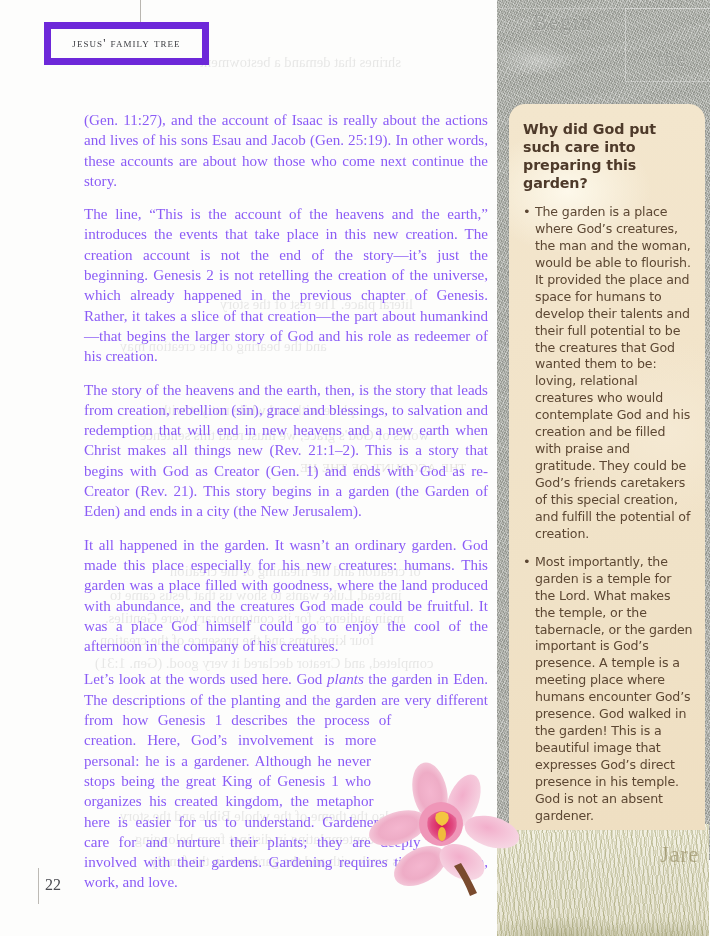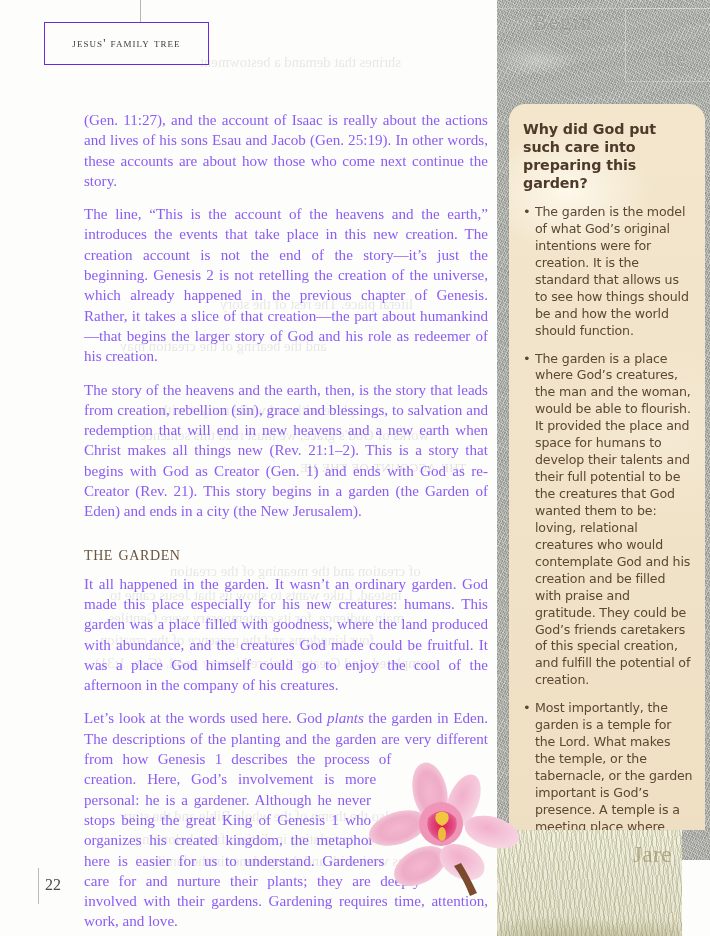--- a/index.html
+++ b/index.html
@@ -57,21 +57,21 @@
     border: 1px solid rgba(255,255,255,.30);
     border-left: 1px solid rgba(255,255,255,.35);
   }
   .stone-lines2 {
     position:absolute; left:0px; top:8px; width:250px; height:0px;
     border-top: 1px solid rgba(255,255,255,.22);
   }
 
   
   .grass {
-    position: absolute; left: 0; bottom: 0; width: 185px; height: 112px;
+    position: absolute; left: 0; bottom: 0; width: 212px; height: 112px;
     background:
       repeating-linear-gradient(84deg, rgba(150,150,95,.35) 0 1px, rgba(255,255,255,0) 1px 4px),
       repeating-linear-gradient(96deg, rgba(160,158,105,.30) 0 1px, rgba(255,255,255,0) 1px 5px),
       repeating-linear-gradient(74deg, rgba(140,140,90,.22) 0 1px, rgba(255,255,255,0) 1px 6px),
       repeating-linear-gradient(104deg, rgba(170,165,110,.22) 0 1px, rgba(255,255,255,0) 1px 7px),
       linear-gradient(180deg, #f3f1e2 0%, #eceadb 40%, #e7e4d2 100%);
   }
   .grass::before{
     content:"";
     position:absolute; inset:0;
@@ -130,21 +130,21 @@
   }
 
   
   .head-rule {
     position: absolute; left: 140px; top: 0; width: 1px; height: 22px;
     background: #b9b6b0;
   }
   .running-head {
     position: absolute;
     left: 44px; top: 22px; width: 165px; height: 43px;
-    border: 1px solid #6d28d9;
+    border: 7px solid #6d28d9;
     box-sizing: border-box;
     display: flex; align-items: center; justify-content: center;
   }
   .running-head span {
     font-family: "Liberation Serif", serif;
     font-size: 12.4px;
     color: #3b3c41;
     letter-spacing: 1.05px;
     font-variant: small-caps;
     text-transform: lowercase;
@@ -273,37 +273,35 @@
       <div class="stone-ghost g2">the</div>
     </div>
     <div class="grass">
       <div class="grass-ghost">Jare</div>
     </div>
   </div>
 
   <aside class="sidebar">
     <h3 class="sidebar-title">Why did God put such care into preparing this garden?</h3>
     <ul>
-      <li>The garden is the model of what God’s original intentions were for creation. It is the standard that allows us to see how things should be and how the world should function.</li>
       <li>The garden is a place where God’s creatures, the man and the woman, would be able to flourish. It provided the place and space for humans to develop their talents and their full potential to be the creatures that God wanted them to be: loving, relational creatures who would contemplate God and his creation and be filled with praise and gratitude. They could be God’s friends caretakers of this special creation, and fulfill the potential of creation.</li>
       <li>Most importantly, the garden is a temple for the Lord. What makes the temple, or the tabernacle, or the garden important is God’s presence. A temple is a meeting place where humans encounter God’s presence. God walked in the garden! This is a beautiful image that expresses God’s direct presence in his temple. God is not an absent gardener.</li>
     </ul>
   </aside>
 
   <div class="head-rule"></div>
   <div class="running-head">
     <span>Jesus' Family Tree</span>
   </div>
 
   <div class="column">
     <p>(Gen. 11:27), and the account of Isaac is really about the actions and lives of his sons Esau and Jacob (Gen. 25:19). In other words, these accounts are about how those who come next continue the story.</p>
     <p>The line, “This is the account of the heavens and the earth,” introduces the events that take place in this new creation. The creation account is not the end of the story—it’s just the beginning. Genesis 2 is not retelling the creation of the universe, which already happened in the previous chapter of Genesis. Rather, it takes a slice of that creation—the part about humankind—that begins the larger story of God and his role as redeemer of his creation.</p>
     <p>The story of the heavens and the earth, then, is the story that leads from creation, rebellion (sin), grace and blessings, to salvation and redemption that will end in new heavens and a new earth when Christ makes all things new (Rev. 21:1–2). This is a story that begins with God as Creator (Gen. 1) and ends with God as re-Creator (Rev. 21). This story begins in a garden (the Garden of Eden) and ends in a city (the New Jerusalem).</p>
 
-    <h2 class="section">The Garden</h2>
 
     <p>It all happened in the garden. It wasn’t an ordinary garden. God made this place especially for his new creatures: humans. This garden was a place filled with goodness, where the land produced with abundance, and the creatures God made could be fruitful. It was a place God himself could go to enjoy the cool of the afternoon in the company of his creatures.</p>
 
 
     <p>
       <span class="wrap-float"></span><span>Let’s look at the words used here. God </span><em>plants</em><span> the garden in Eden. The descriptions of the planting and the garden are very different from how Genesis 1 describes the process of creation. Here, God’s involvement is more personal: he is a gardener. Although he never stops being the great King of Genesis 1 who organizes his created kingdom, the metaphor here is easier for us to understand. Gardeners care for and nurture their plants; they are deeply involved with their gardens. Gardening requires time, attention, work, and love.</span>
     </p>
   </div>
 
   <svg class="orchid" viewBox="0 0 156 140">

